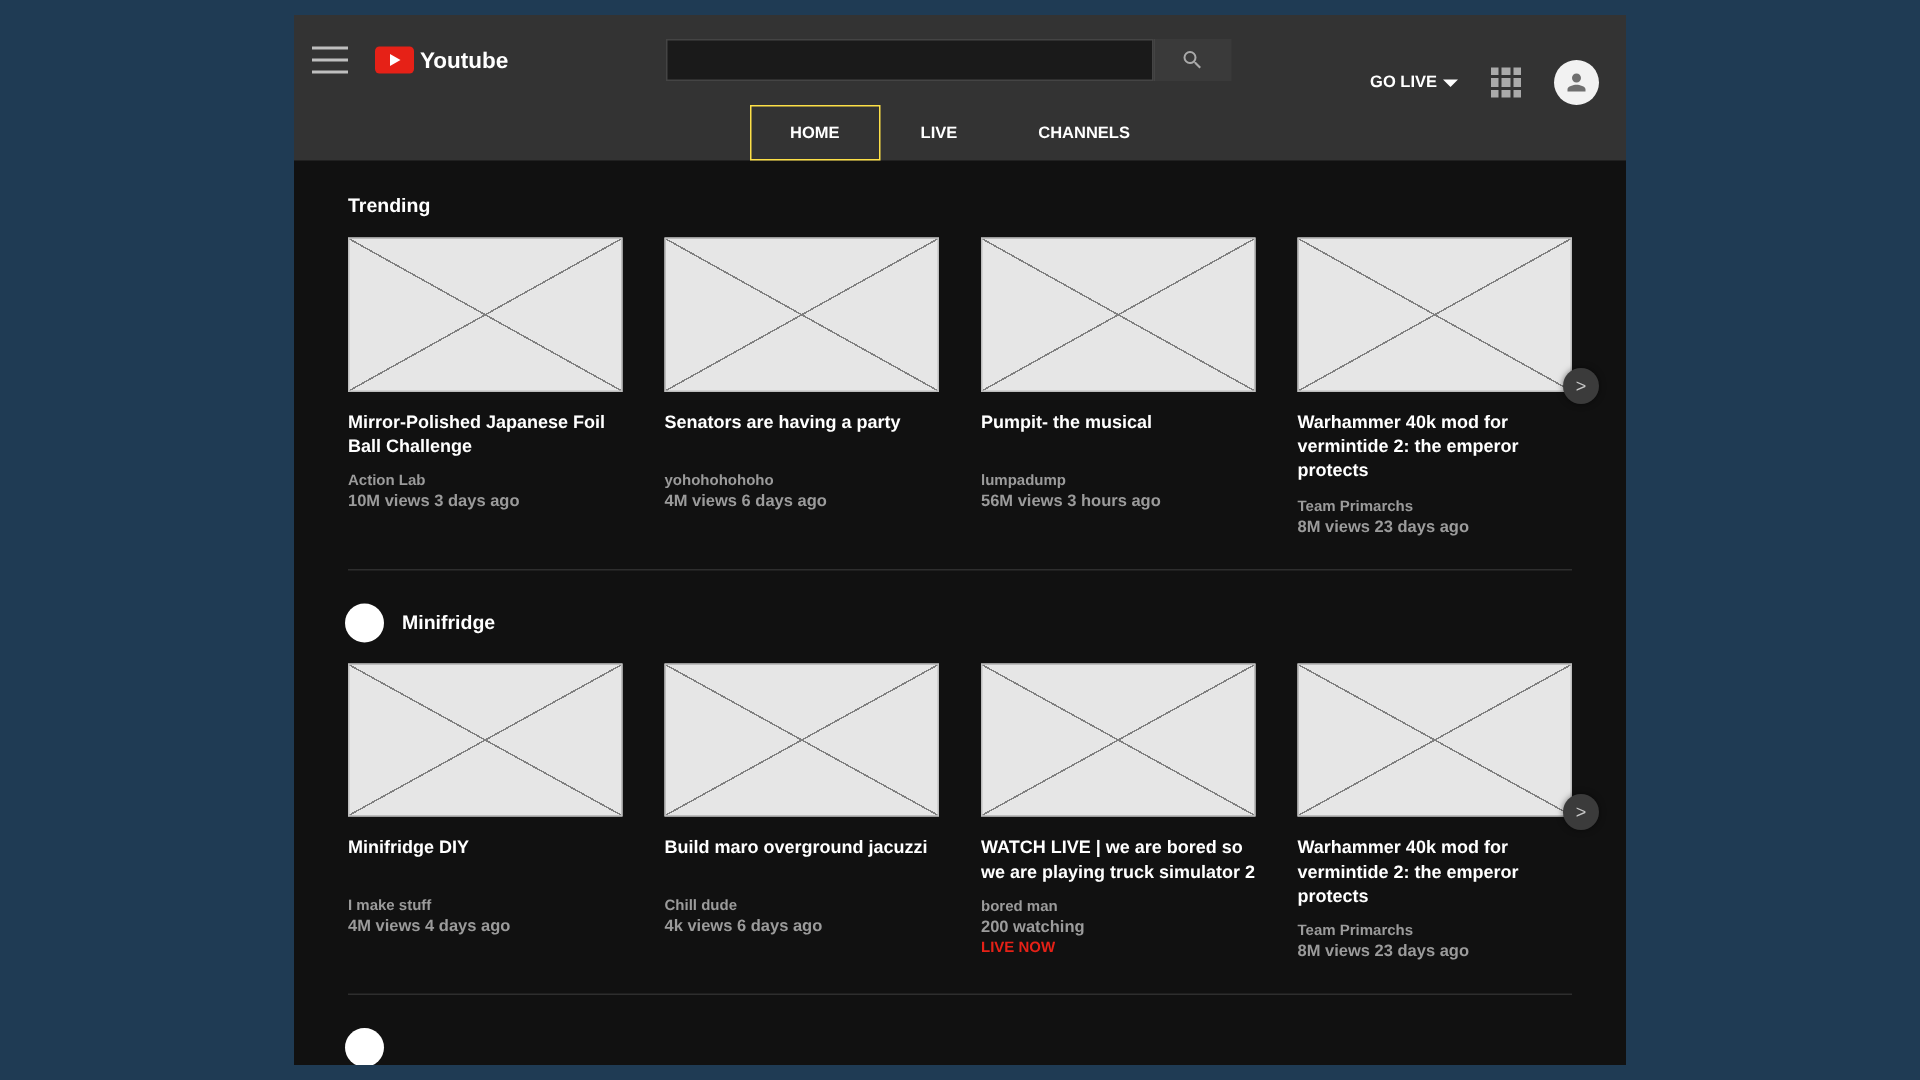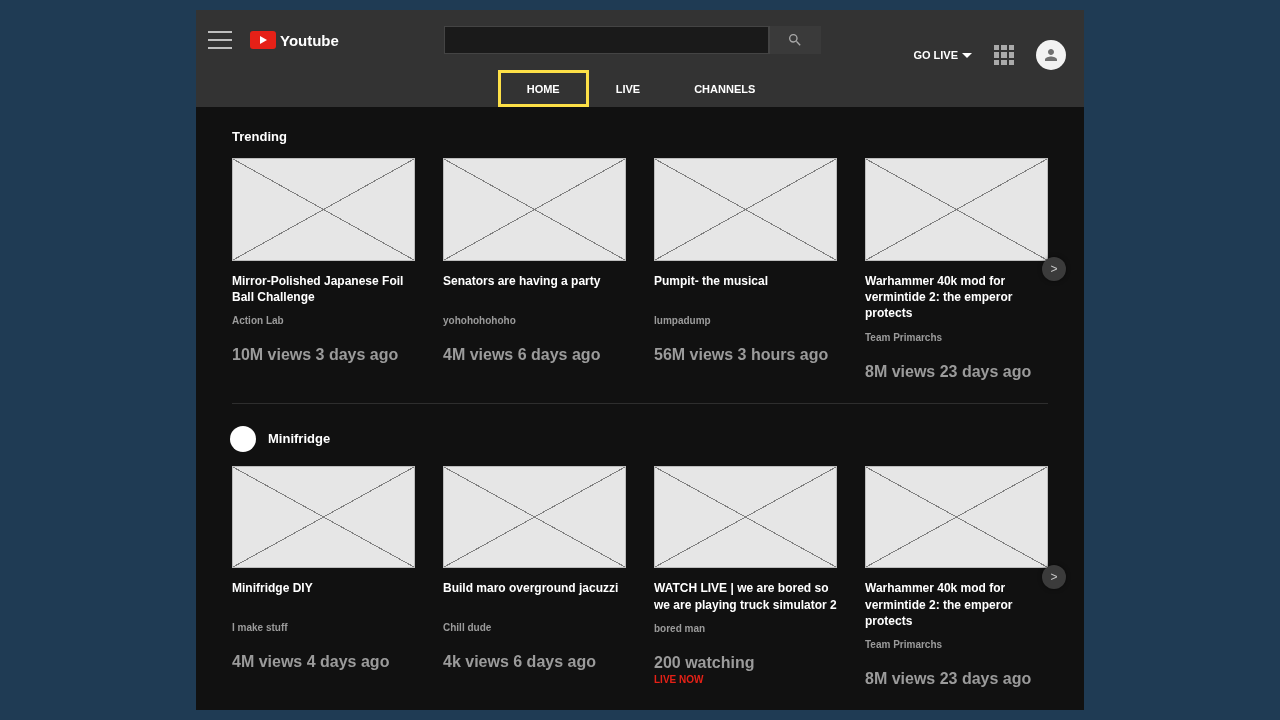--- a/index.html
+++ b/index.html
@@ -94,21 +94,21 @@
     justify-content:center;
     height:37px;
     align-items:stretch;
   }
   .tab {
     color:#fff; font-size:11px; font-weight:bold;
     padding:0 26px;
     display:flex; align-items:center; cursor:pointer;
     border:1px solid transparent;
   }
-  .tab.active { border:3px solid #fde047; background:#333; }
+  .tab.active { border:1px solid #fde047; background:#333; }
   
   .content {
     flex:1;
     overflow-y:auto;
     background:#111;
     padding: 0 36px 20px 36px;
     position:relative;
     border-radius:28px;
   }
   .content::-webkit-scrollbar { width:8px; }
@@ -133,21 +133,21 @@
     content:""; position:absolute; inset:0;
   }
   .thumb::before {
     background: linear-gradient(to top right, transparent calc(50% - 0.5px), #808080 calc(50% - 0.5px), #808080 calc(50% + 0.5px), transparent calc(50% + 0.5px));
   }
   .thumb::after {
     background: linear-gradient(to top left, transparent calc(50% - 0.5px), #808080 calc(50% - 0.5px), #808080 calc(50% + 0.5px), transparent calc(50% + 0.5px));
   }
   .vtitle { color:#fff; font-size:12px; font-weight:bold; margin-top:12px; line-height:1.35; min-height:32px; }
   .vchannel { color:#9b9b9b; font-size:10px; font-weight:bold; margin-top:10px; }
-  .vmeta { color:#9b9b9b; font-size:16px; font-weight:bold; margin-top:20px; }
+  .vmeta { color:#9b9b9b; font-size:11px; font-weight:bold; margin-top:2px; }
   .live-now { color:#e62117; font-size:10px; font-weight:bold; margin-top:2px; }
   hr.sep { border:none; border-top:1px solid #2e2e2e; margin-top:22px; }
   .scroll-next {
     position:absolute;
     right:-18px;
     top:50%;
     transform:translateY(-50%);
     width:24px;height:24px;border-radius:50%;
     background:#3b3b3b; color:#c8c8c8;
     display:flex;align-items:center;justify-content:center;

